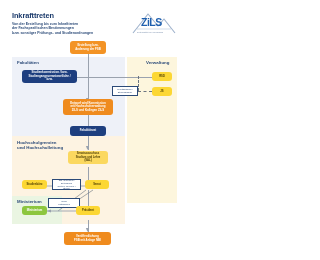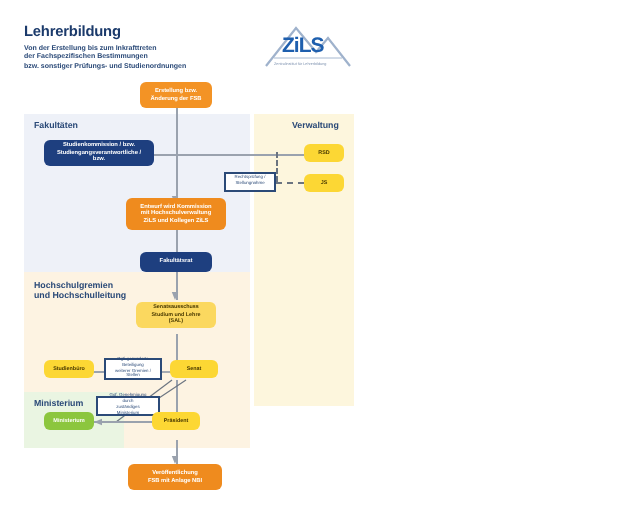--- a/index.html
+++ b/index.html
@@ -54,21 +54,21 @@
   .ln-dash-v{position:absolute;width:0;border-left:0.7px dashed #6b7480;}
   .diag{position:absolute;}
   .diag svg{display:block;overflow:visible;}
 </style>
 </head>
 <body>
 
 <div id="root">
 
   <div class="hdr">
-    <div class="hdr-title">Lehrerbildung</div>
+    <div class="hdr-title">Inkrafttreten</div>
     <div class="hdr-sub">
       <div>Von der Erstellung bis zum Inkrafttreten</div>
       <div>der Fachspezifischen Bestimmungen</div>
       <div>bzw. sonstiger Prüfungs- und Studienordnungen</div>
     </div>
   </div>
 
   <div class="logo">
     <svg width="46" height="27" viewBox="0 0 46 27">
       <polyline points="2,24 17,5 27,17 33,10 44,24" fill="none" stroke="#9fb2cc" stroke-width="1.1"></polyline>

